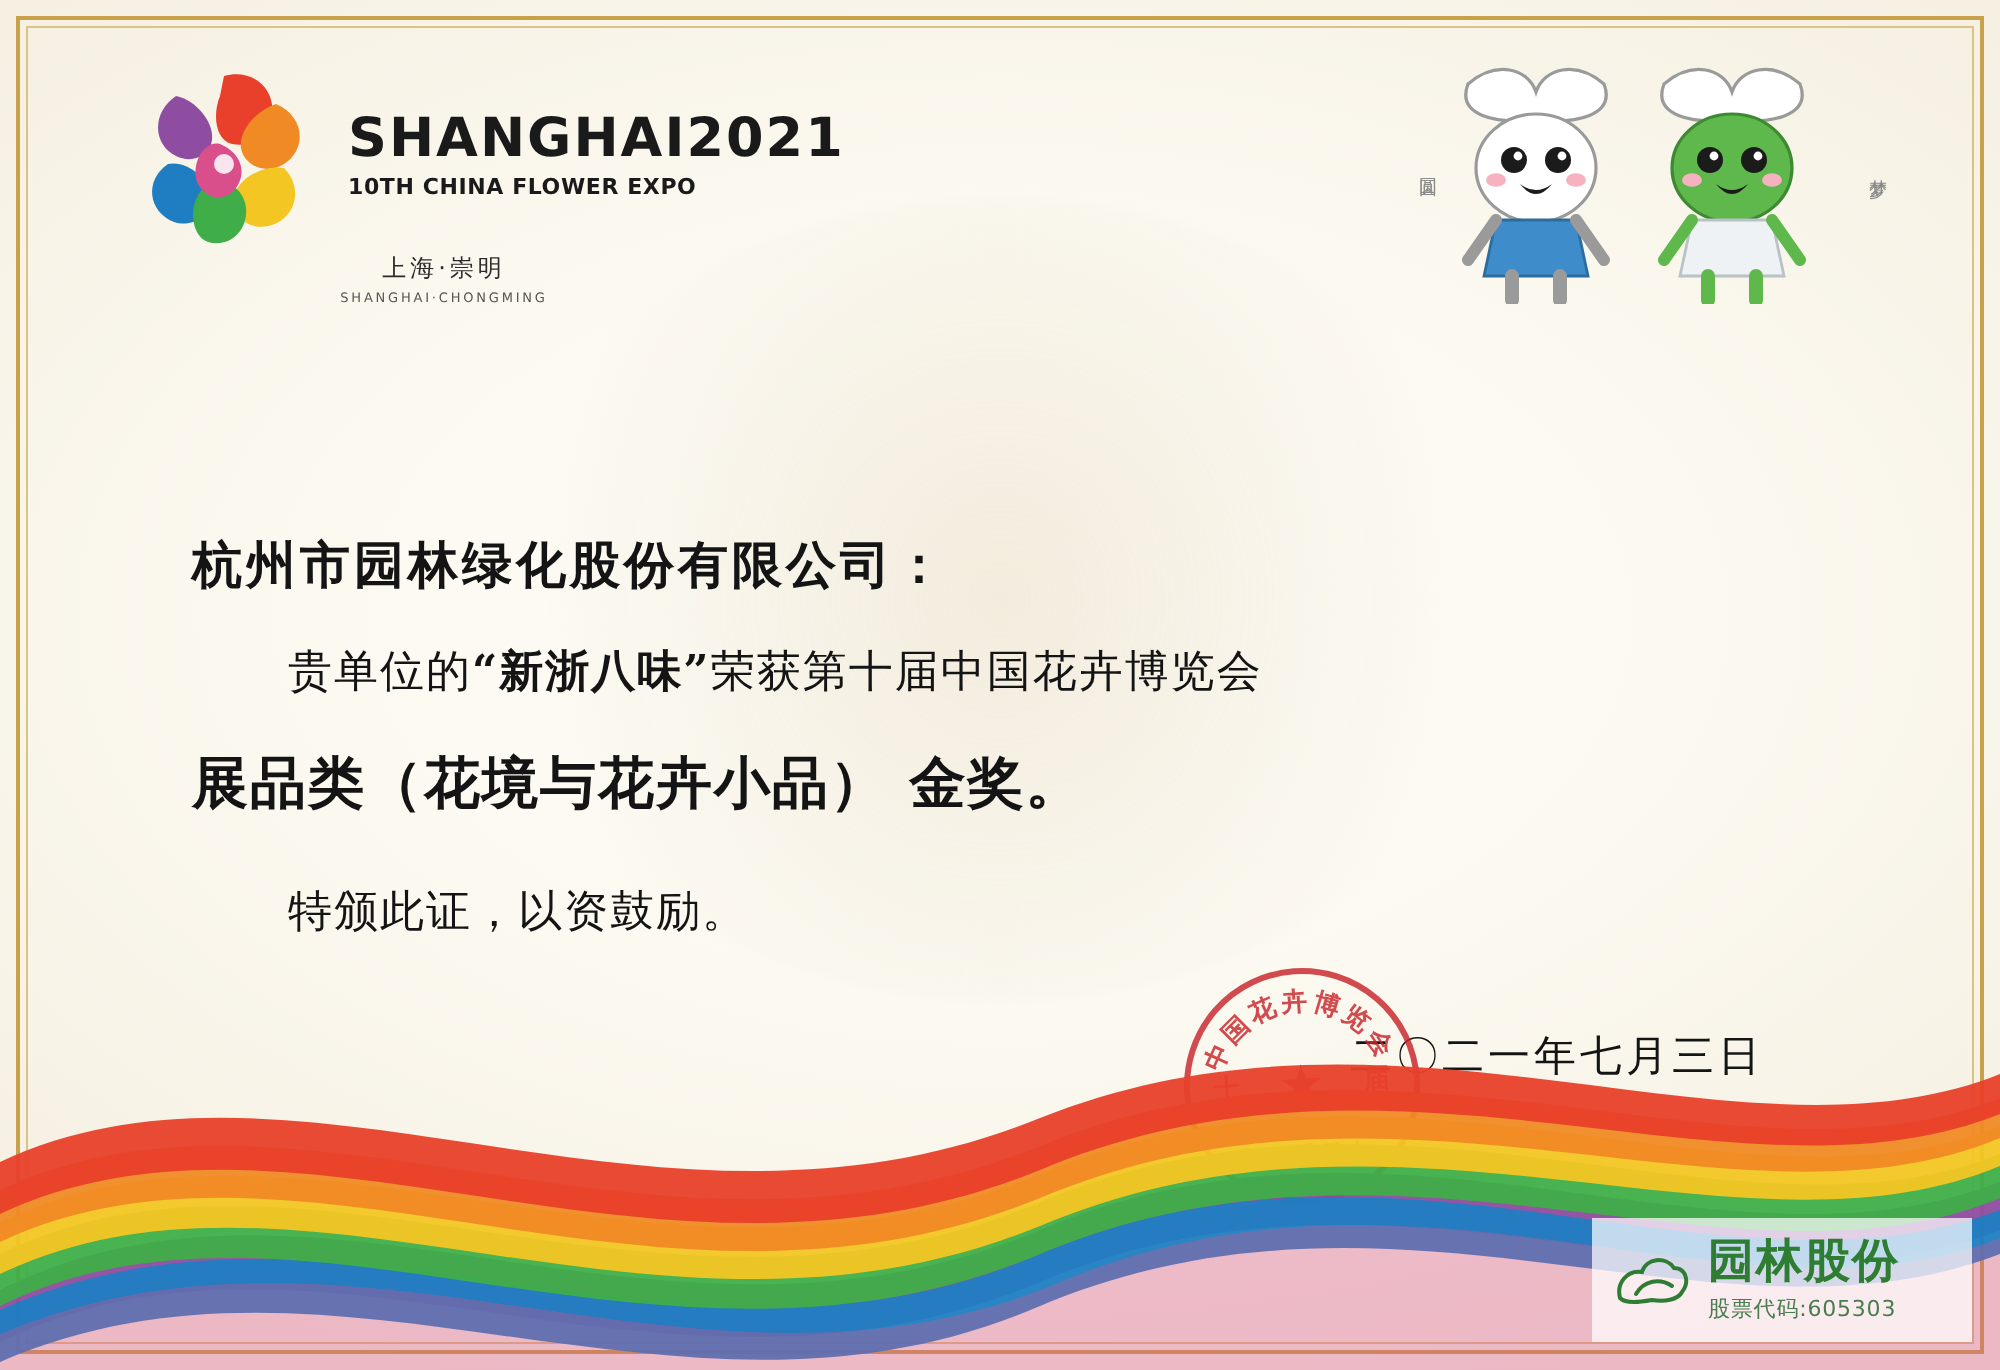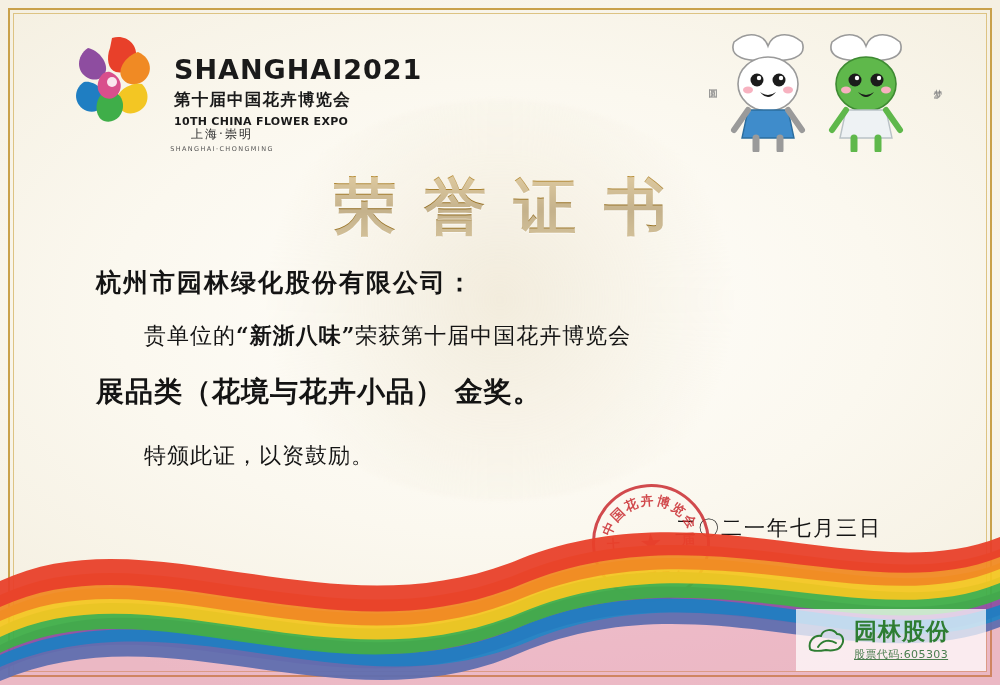--- a/index.html
+++ b/index.html
@@ -289,21 +289,20 @@
     color: #2e7d32;
     letter-spacing: 1px;
     font-family: "DejaVu Sans", sans-serif;
     text-align: center;
   }
   .brand-code {
     font-size: 11px;
     color: #4a7d4e;
     margin-top: 4px;
     letter-spacing: 0.4px;
-    text-decoration: underline;
   }
 </style>
 </head>
 <body>
 
 <div id="certificate">
 
   <div class="paper-bg"></div>
   <div class="watermark"></div>
 
@@ -324,21 +323,20 @@
           <path d="M-24,-30 C-36,-22 -36,-6 -24,0 C-16,4 -7,0 -6,-8 C-5,-17 -14,-28 -24,-30 Z" fill="#8e4da0"></path>
           <path d="M-28,4 C-40,12 -38,28 -25,33 C-16,36 -7,30 -7,21 C-7,12 -18,2 -28,4 Z" fill="#1f7ec2"></path>
           <path d="M-8,14 C0,10 10,16 11,26 C12,38 2,46 -8,43 C-17,40 -19,22 -8,14 Z" fill="#3fae49"></path>
           <path d="M-2,-6 C8,-2 12,8 6,16 C1,23 -9,22 -13,14 C-17,6 -11,-8 -2,-6 Z" fill="#d94f8c"></path>
           <circle cx="0" cy="4" r="5" fill="#ffffff" opacity="0.85"></circle>
         </g>
       </svg>
     </div>
     <div class="logo-text">
       <div class="logo-title">SHANGHAI2021</div>
-      <div class="logo-cn">第十届中国花卉博览会</div>
       <div class="logo-en">10TH CHINA FLOWER EXPO</div>
     </div>
   </div>
   <div class="logo-sub">
     <div class="logo-sub-cn">上海·崇明</div>
     <div class="logo-sub-en">SHANGHAI·CHONGMING</div>
   </div>
 
   <div class="mascots">
     <svg width="230" height="132" viewBox="0 0 230 132">
@@ -370,21 +368,20 @@
         <path d="M-8,6 Q0,16 8,6 Q0,12 -8,6 Z" fill="#1b1b1b"></path>
         <path d="M-20,24 L20,24 L26,52 L-26,52 Z" fill="#eef2f4" stroke="#b9c2c6" stroke-width="1.4"></path>
         <path d="M-20,24 L-34,44 M20,24 L34,44" stroke="#5fb84b" stroke-width="6" fill="none" stroke-linecap="round"></path>
         <path d="M-12,52 L-12,64 M12,52 L12,64" stroke="#5fb84b" stroke-width="7" stroke-linecap="round"></path>
       </g>
     </svg>
     <div class="mascot-label" style="left: -2px; top: 62px;">圆圆</div>
     <div class="mascot-label" style="right: -6px; top: 62px;">梦梦</div>
   </div>
 
-  <div class="cert-title">荣誉证书</div>
 
   <div class="body-text">
     <div class="line-recipient">杭州市园林绿化股份有限公司：</div>
     <div class="line-2">
       <span>贵单位的</span><b>“新浙八味”</b><span>荣获第十届中国花卉博览会</span>
     </div>
     <div class="line-3">展品类（花境与花卉小品）   金奖。</div>
     <div class="line-4">特颁此证，以资鼓励。</div>
   </div>
 

